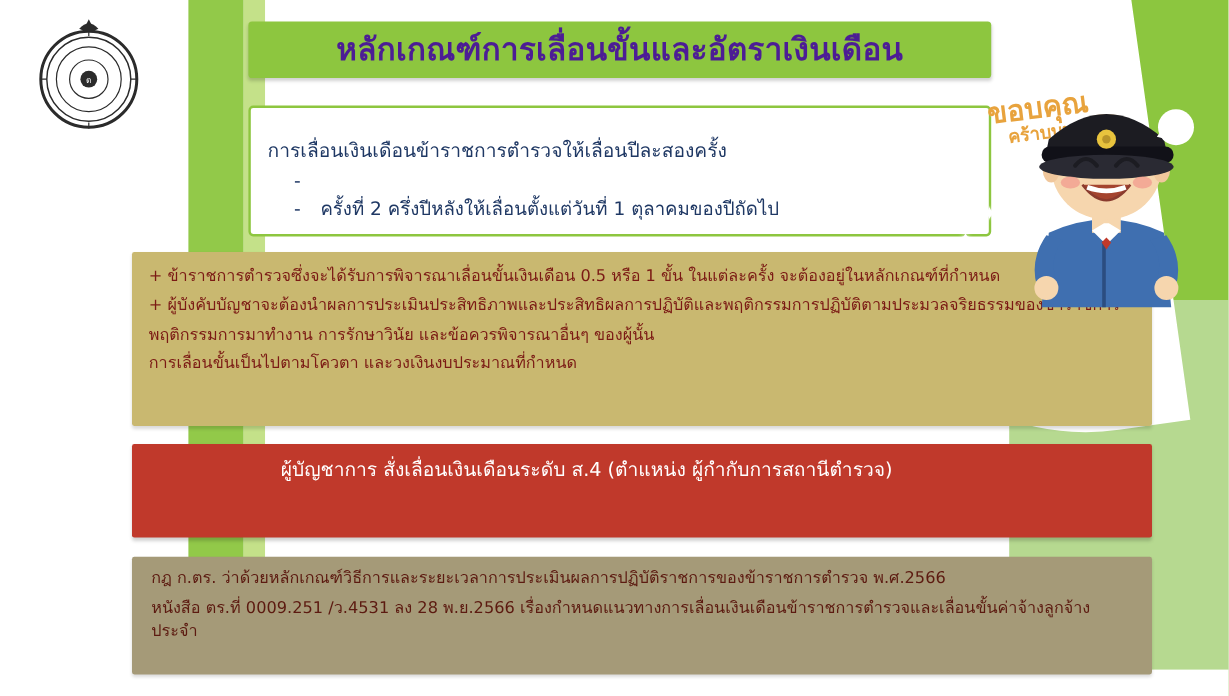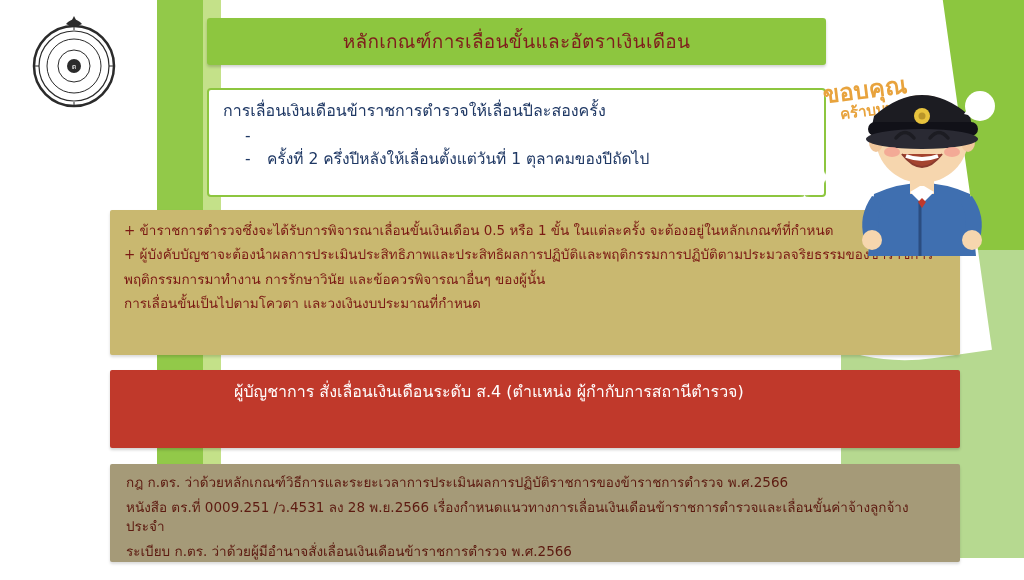--- a/index.html
+++ b/index.html
@@ -80,37 +80,37 @@
     left: 207px; top: 18px;
     width: 619px; height: 47px;
     background: #8dc63f;
     border-radius: 3px;
     display: flex;
     align-items: center;
     justify-content: center;
     box-shadow: 0 2px 3px rgba(0,0,0,0.18);
   }
   .title-bar .title-text {
-    color: #7f1d1d;
-    font-size: 19px;
-    font-weight: normal;
+    color: #4c1d95;
+    font-size: 26px;
+    font-weight: bold;
     letter-spacing: .3px;
     line-height: 1;
   }
 
   
   .intro-block {
     position: absolute;
     left: 207px; top: 88px;
     width: 619px; height: 109px;
     background: #ffffff;
     border: 2px solid #8dc63f;
     border-radius: 4px;
     box-sizing: border-box;
-    padding: 10px 14px 0 14px;
+    padding: 25px 14px 0 14px;
   }
   .intro-line {
     color: #1f3864;
     font-size: 16px;
     line-height: 1.35;
     margin: 0 0 3px 0;
   }
   .intro-sub {
     color: #1f3864;
     font-size: 15.5px;
@@ -275,21 +275,20 @@
     <p>การเลื่อนขั้นเป็นไปตามโควตา และวงเงินงบประมาณที่กำหนด</p>
   </div>
 
   <div class="red-block">
     <p class="indent">ผู้บัญชาการ สั่งเลื่อนเงินเดือนระดับ ส.4 (ตำแหน่ง ผู้กำกับการสถานีตำรวจ)</p>
   </div>
 
   <div class="ref-block">
     <p>กฎ ก.ตร. ว่าด้วยหลักเกณฑ์วิธีการและระยะเวลาการประเมินผลการปฏิบัติราชการของข้าราชการตำรวจ พ.ศ.2566</p>
     <p>หนังสือ ตร.ที่ 0009.251 /ว.4531 ลง 28 พ.ย.2566 เรื่องกำหนดแนวทางการเลื่อนเงินเดือนข้าราชการตำรวจและเลื่อนขั้นค่าจ้างลูกจ้างประจำ</p>
-    <p>ระเบียบ ก.ตร. ว่าด้วยผู้มีอำนาจสั่งเลื่อนเงินเดือนข้าราชการตำรวจ พ.ศ.2566</p>
   </div>
 
   <div class="thanks">
     <div class="t1">ขอบคุณ</div>
     <div class="t2">คร้าบบบ</div>
   </div>
 
   <div class="mascot">
     <svg width="180" height="215" viewBox="0 0 180 215">
 

